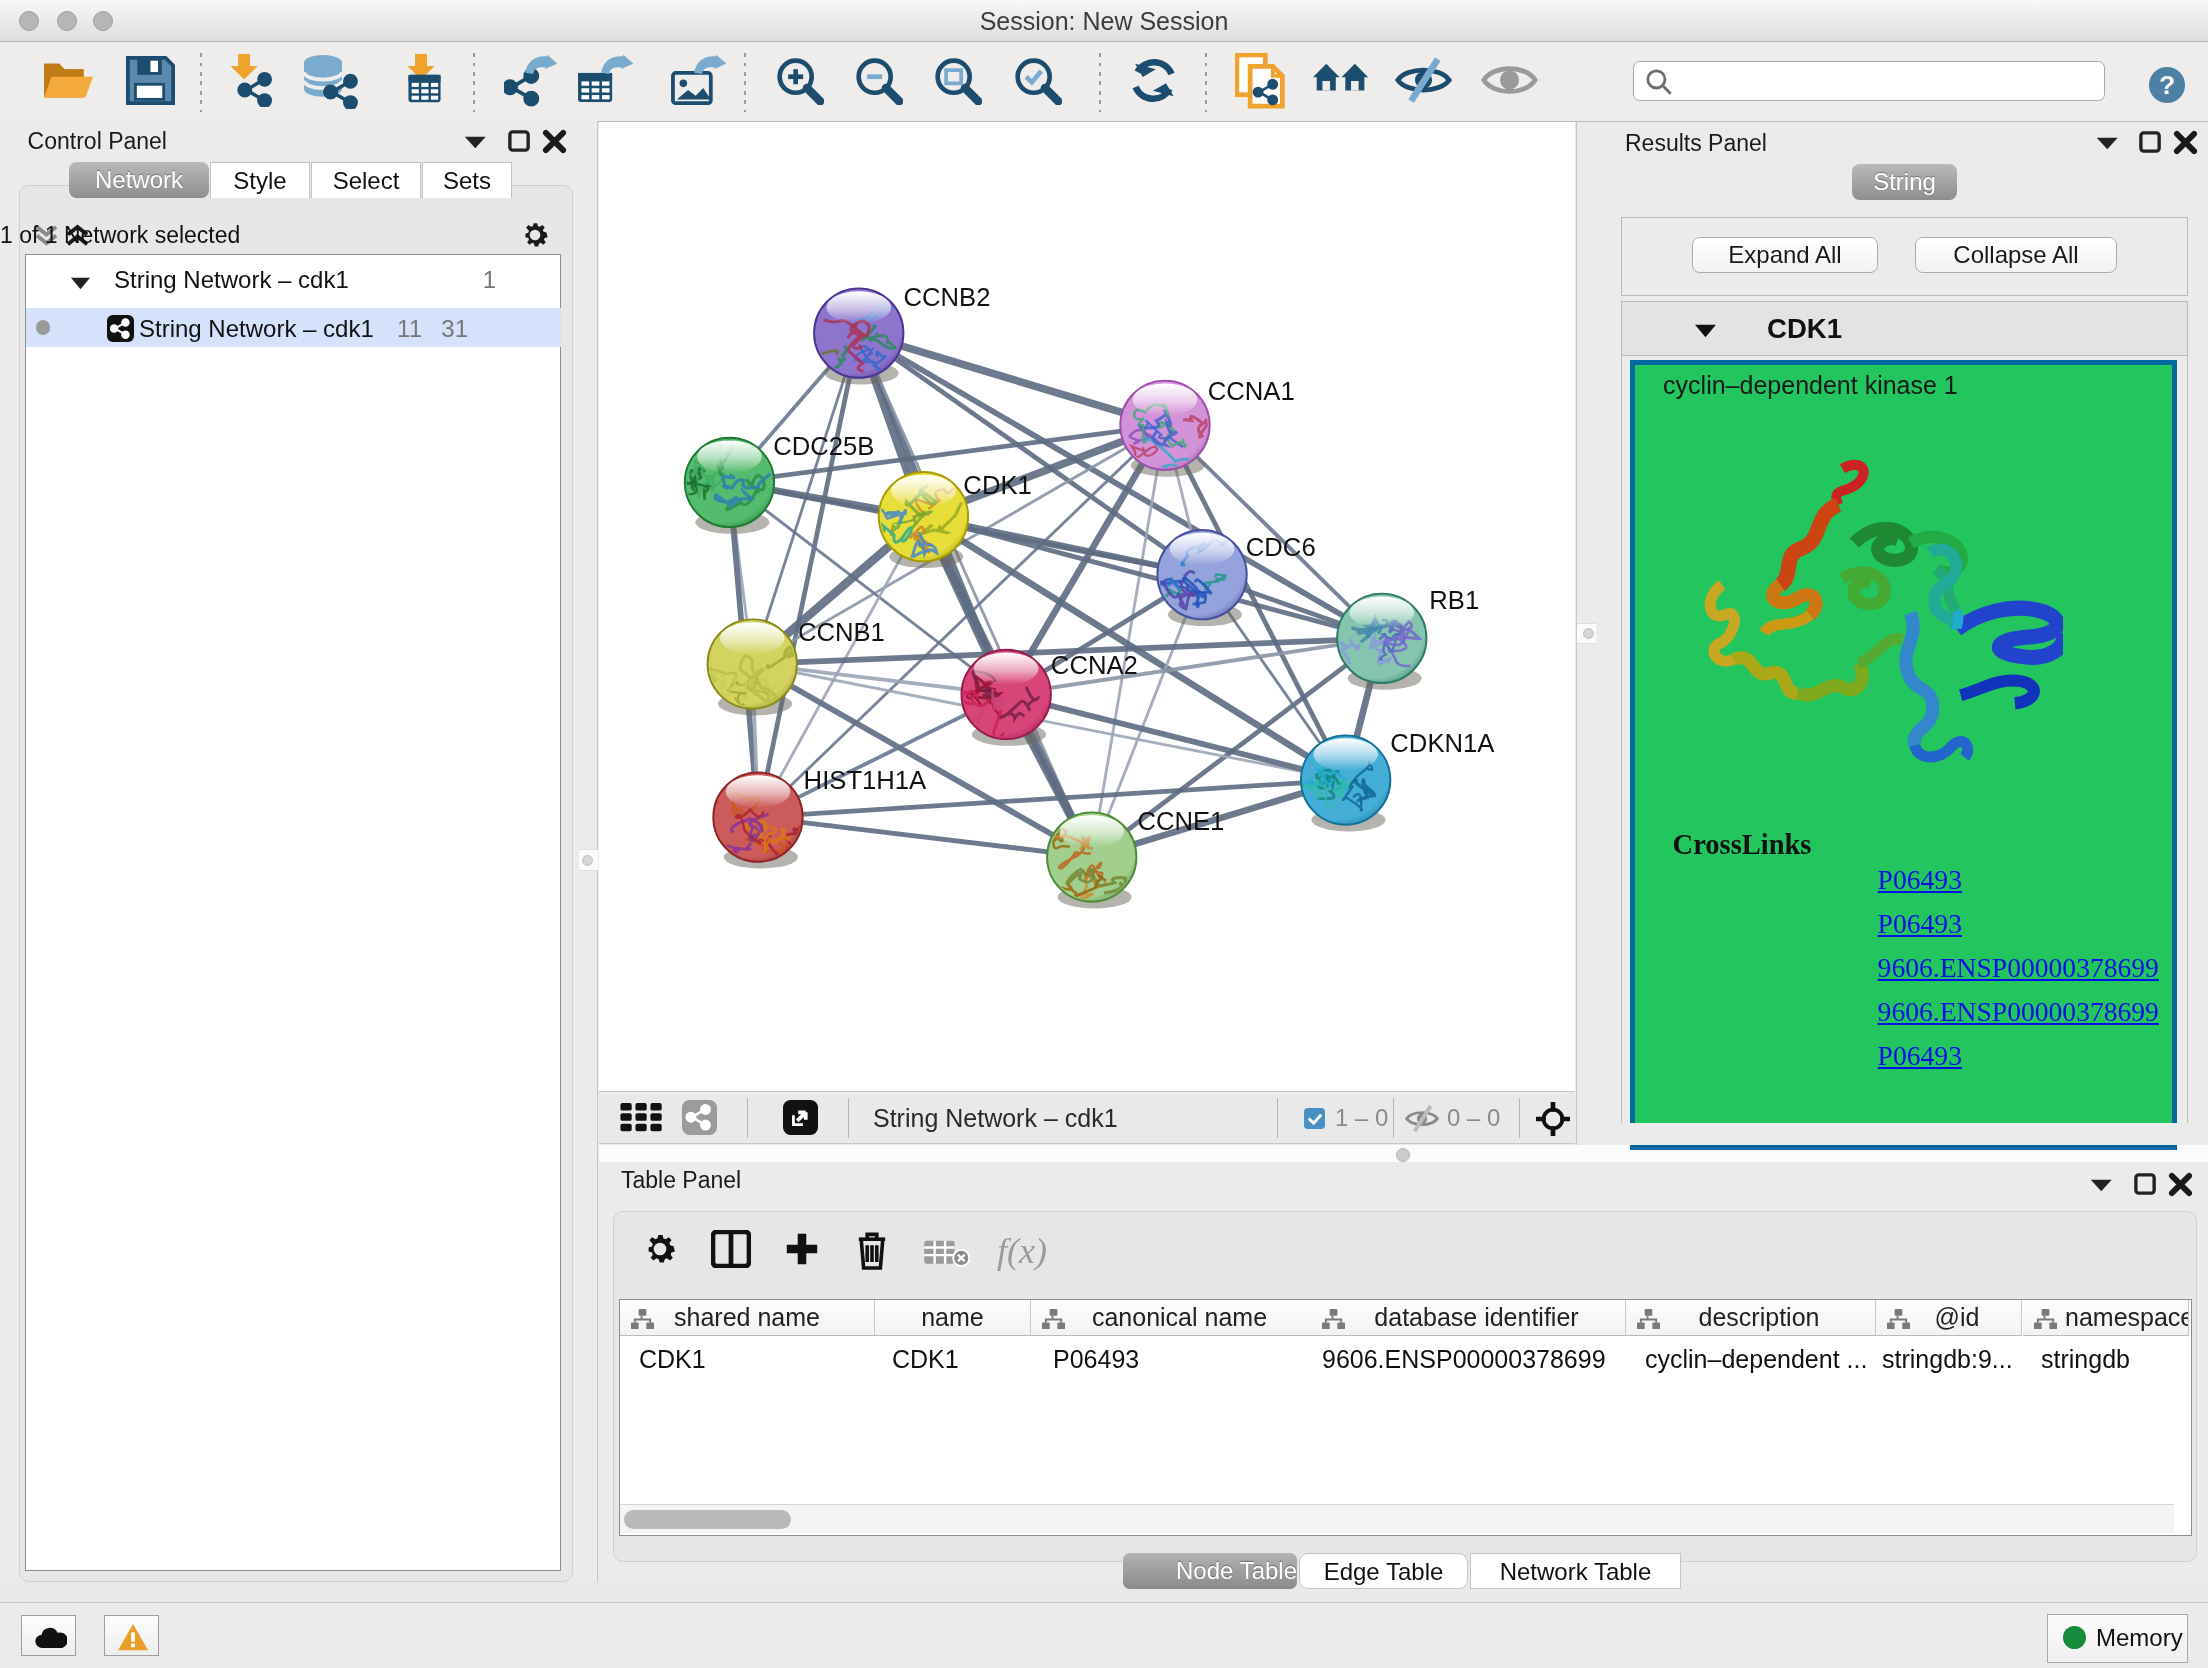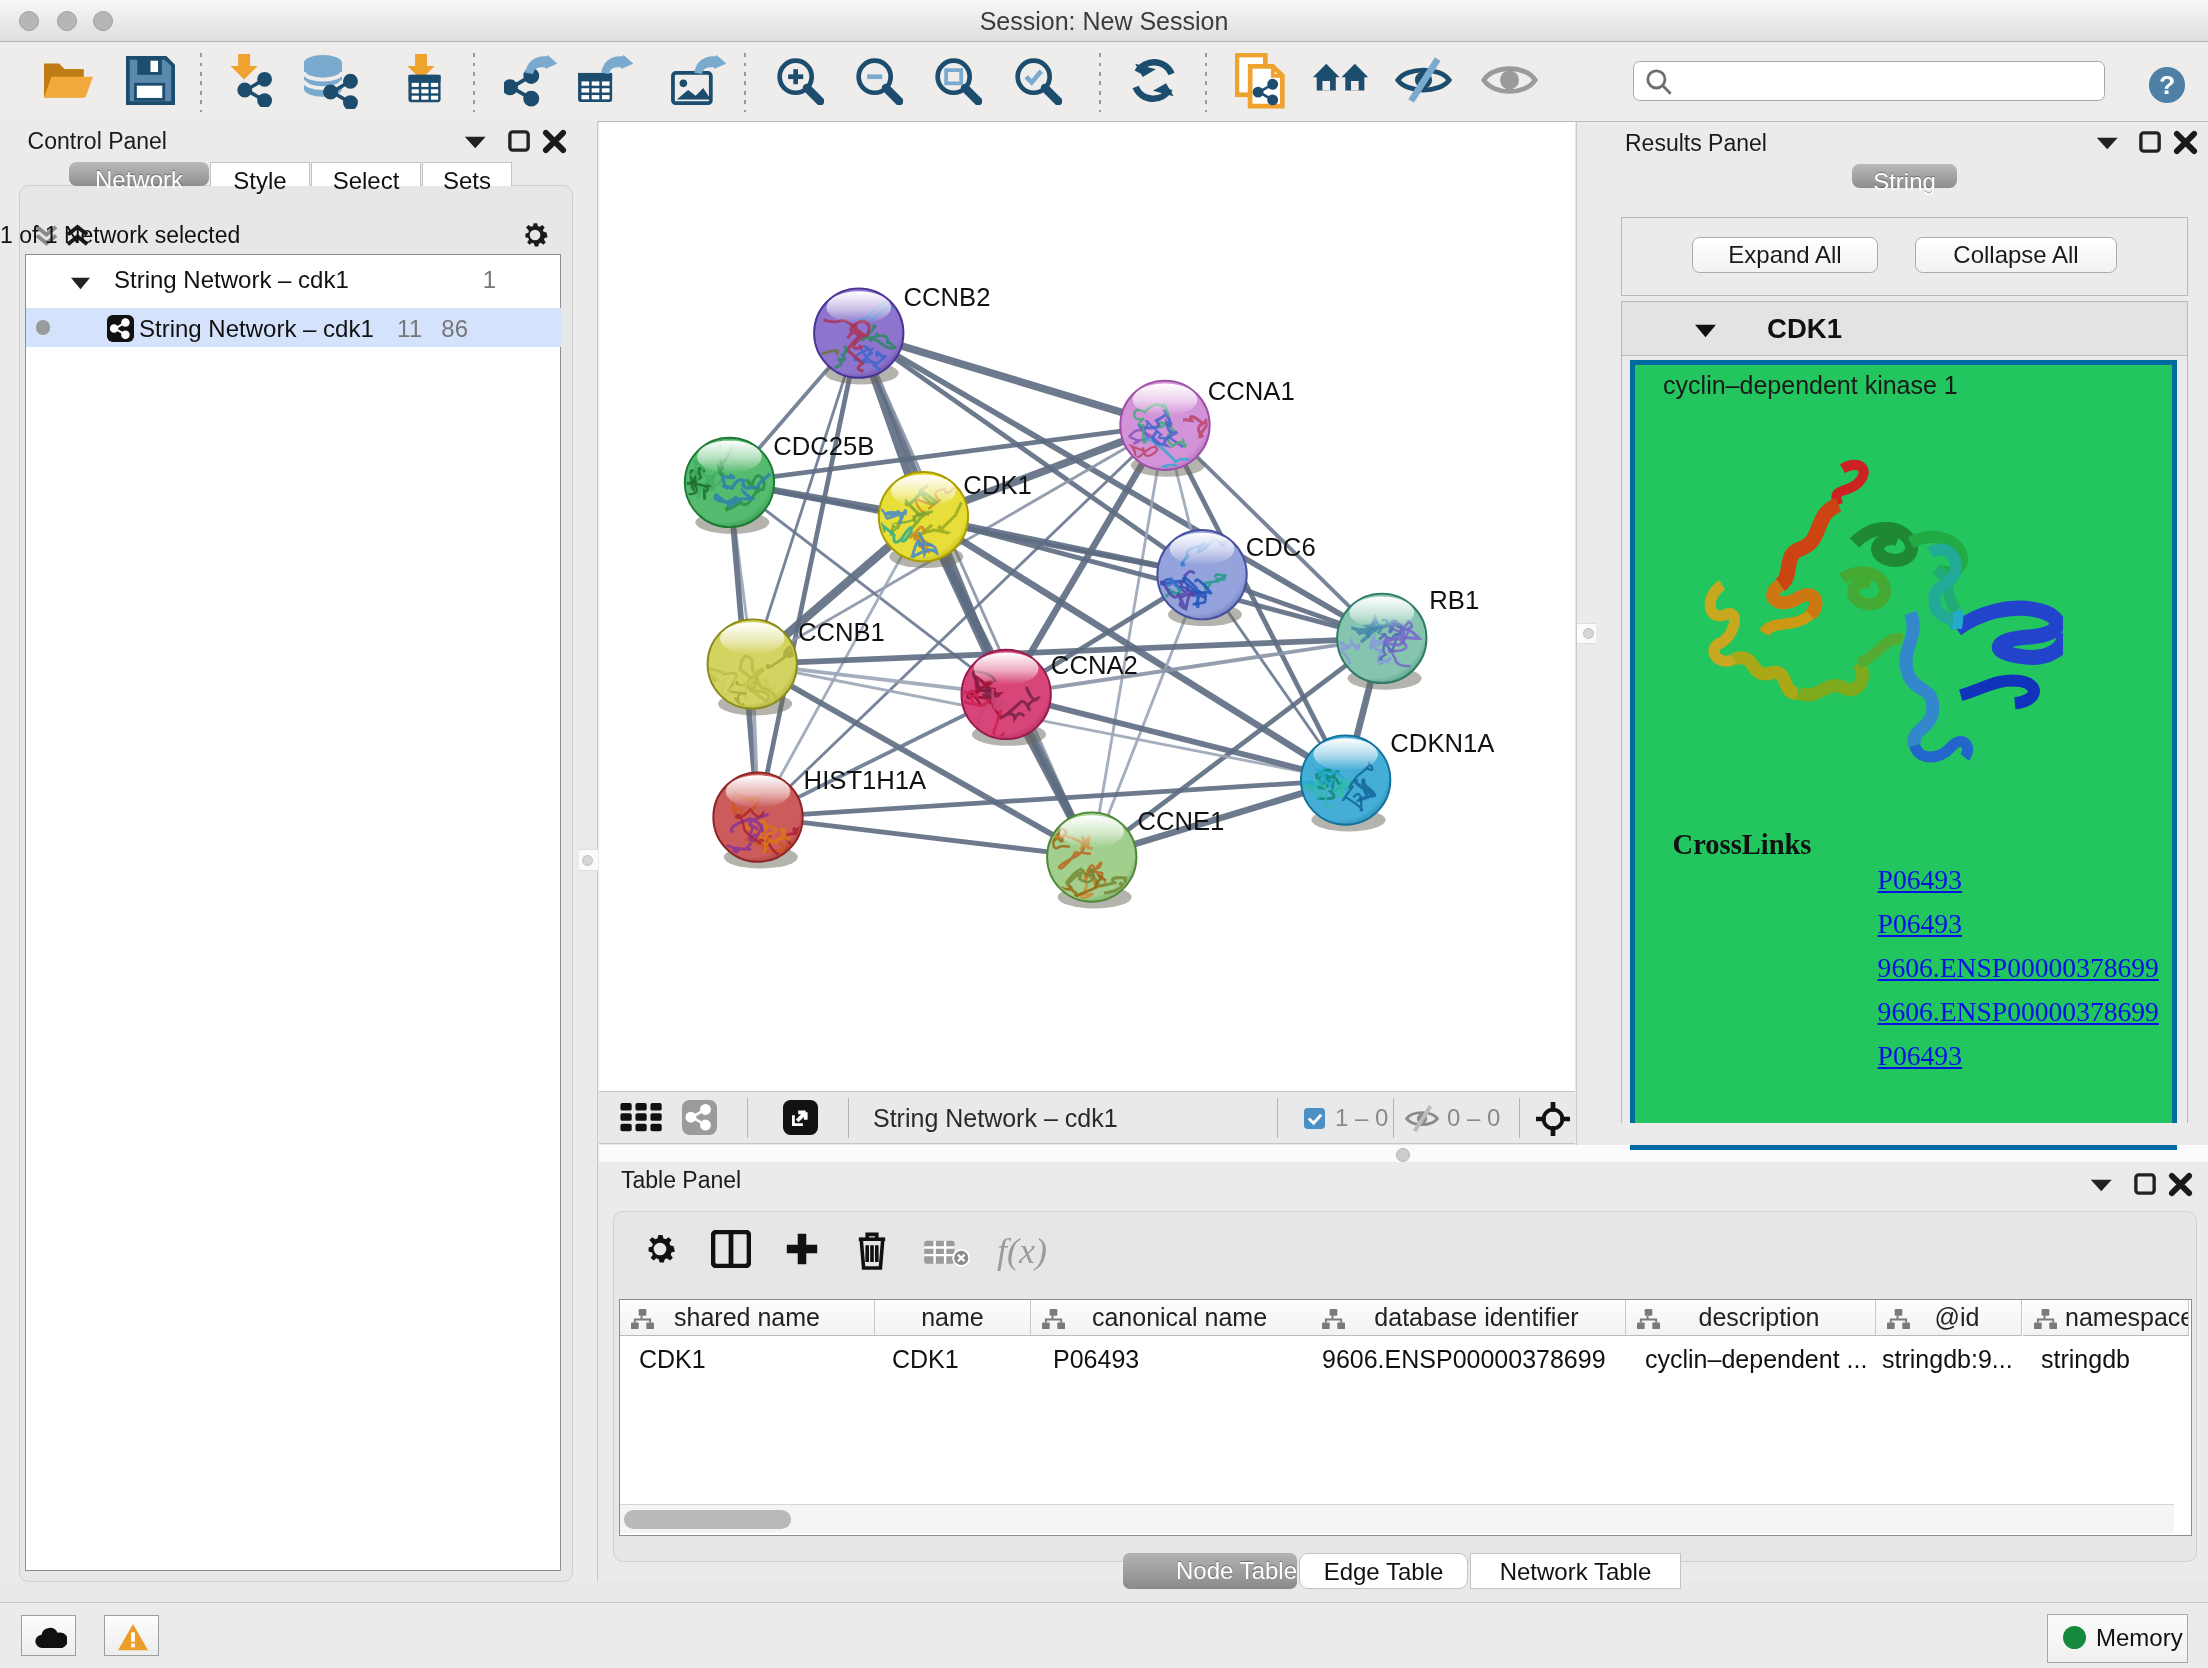--- a/index.html
+++ b/index.html
@@ -18,21 +18,21 @@
   background:#ffffff; border:1px solid #a8a8a8; border-radius:6.7px; }
 #cpanel { left:0; top:121px; width:598px; height:1461px; background:#ebebeb; border-right:1px solid #c9c9c9; }
 #netview { left:599px; top:122px; width:976px; height:969px; background:#ffffff; }
 #netbar { left:599px; top:1091px; width:976px; height:53px; background:#e9e9e9;
   border-top:1px solid #c6c6c6; border-bottom:1px solid #c6c6c6; }
 #hsplit { left:599px; top:1145px; width:1609px; height:17px; background:#fbfbfb; }
 #rpanel { left:1576px; top:122px; width:632px; height:1002px; background:#ebebeb; border-left:1px solid #c9c9c9; }
 #rgap { left:1576px; top:1123px; width:632px; height:22px; background:#ebebeb; border-left:1px solid #c9c9c9; }
 #tpanel { left:599px; top:1162px; width:1609px; height:419px; background:#ebebeb; }
 #bottombar { left:0; top:1602px; width:2208px; height:84px; background:#ebebeb; border-top:1px solid #c6c6c6; }
-.tab { position:absolute; height:24px; font-size:24px; color:#111; text-align:center; line-height:36px;
+.tab { position:absolute; height:36px; font-size:24px; color:#111; text-align:center; line-height:36px;
   background:#ffffff; border:1px solid #c4c4c4; border-bottom:none; }
 .tab.sel { background:linear-gradient(#bababa,#8e8e8e); color:#fff; border:none; border-radius:7.6px;
   text-shadow:0 -1px 1px rgba(0,0,0,0.35); }
 #cp-inner { position:absolute; left:19px; top:64px; width:554px; height:1397px;
   background:#e7e7e7; border:1px solid #cfcfcf; border-radius:9.5px; }
 #cp-list { position:absolute; left:25px; top:133px; width:536px; height:1317px; background:#ffffff; border:1px solid #8e8e8e; }
 .rbox { position:absolute; left:44px; width:567px; border:1.9px solid #b9b9b9; background:#ebebeb; }
 .btn { position:absolute; background:linear-gradient(#ffffff,#f2f2f2); border:1px solid #ababab;
   border-radius:7.6px; font-size:24px; color:#1a1a1a; text-align:center; }
 #tp-inner { position:absolute; left:14.3px; top:49px; width:1584px; height:351px;
@@ -273,21 +273,21 @@
           <g transform="translate(4,4) scale(0.42)" stroke="#fff" stroke-width="5" fill="#fff">
             <line x1="10" y1="24" x2="34" y2="10"></line>
             <line x1="10" y1="24" x2="34" y2="38"></line>
             <circle cx="36" cy="9" r="8"></circle>
             <circle cx="8" cy="24" r="8"></circle>
             <circle cx="36" cy="39" r="8"></circle>
           </g>
         </svg>
     <div class="abs" style="left:113px; top:6.7px; font-size:24px; color:#111;">String Network – cdk1</div>
     <div class="abs" style="left:352px; top:6.7px; width:44px; text-align:right; font-size:24px; color:#777;">11</div>
-    <div class="abs" style="left:398px; top:6.7px; width:44px; text-align:right; font-size:24px; color:#777;">86</div>
+    <div class="abs" style="left:398px; top:6.7px; width:44px; text-align:right; font-size:24px; color:#777;">31</div>
   </div>
 </div>
   </div>
 <div id="netview" class="abs"><svg width="976" height="969" viewBox="0 0 1026 1019">
       <defs>
         <radialGradient id="g0" cx="0.42" cy="0.38" r="0.75">
 <stop offset="0" stop-color="#8d74cc"></stop>
           <stop offset="0.75" stop-color="#8d74cc"></stop>
           <stop offset="1" stop-color="#4a3595"></stop>
 </radialGradient>

